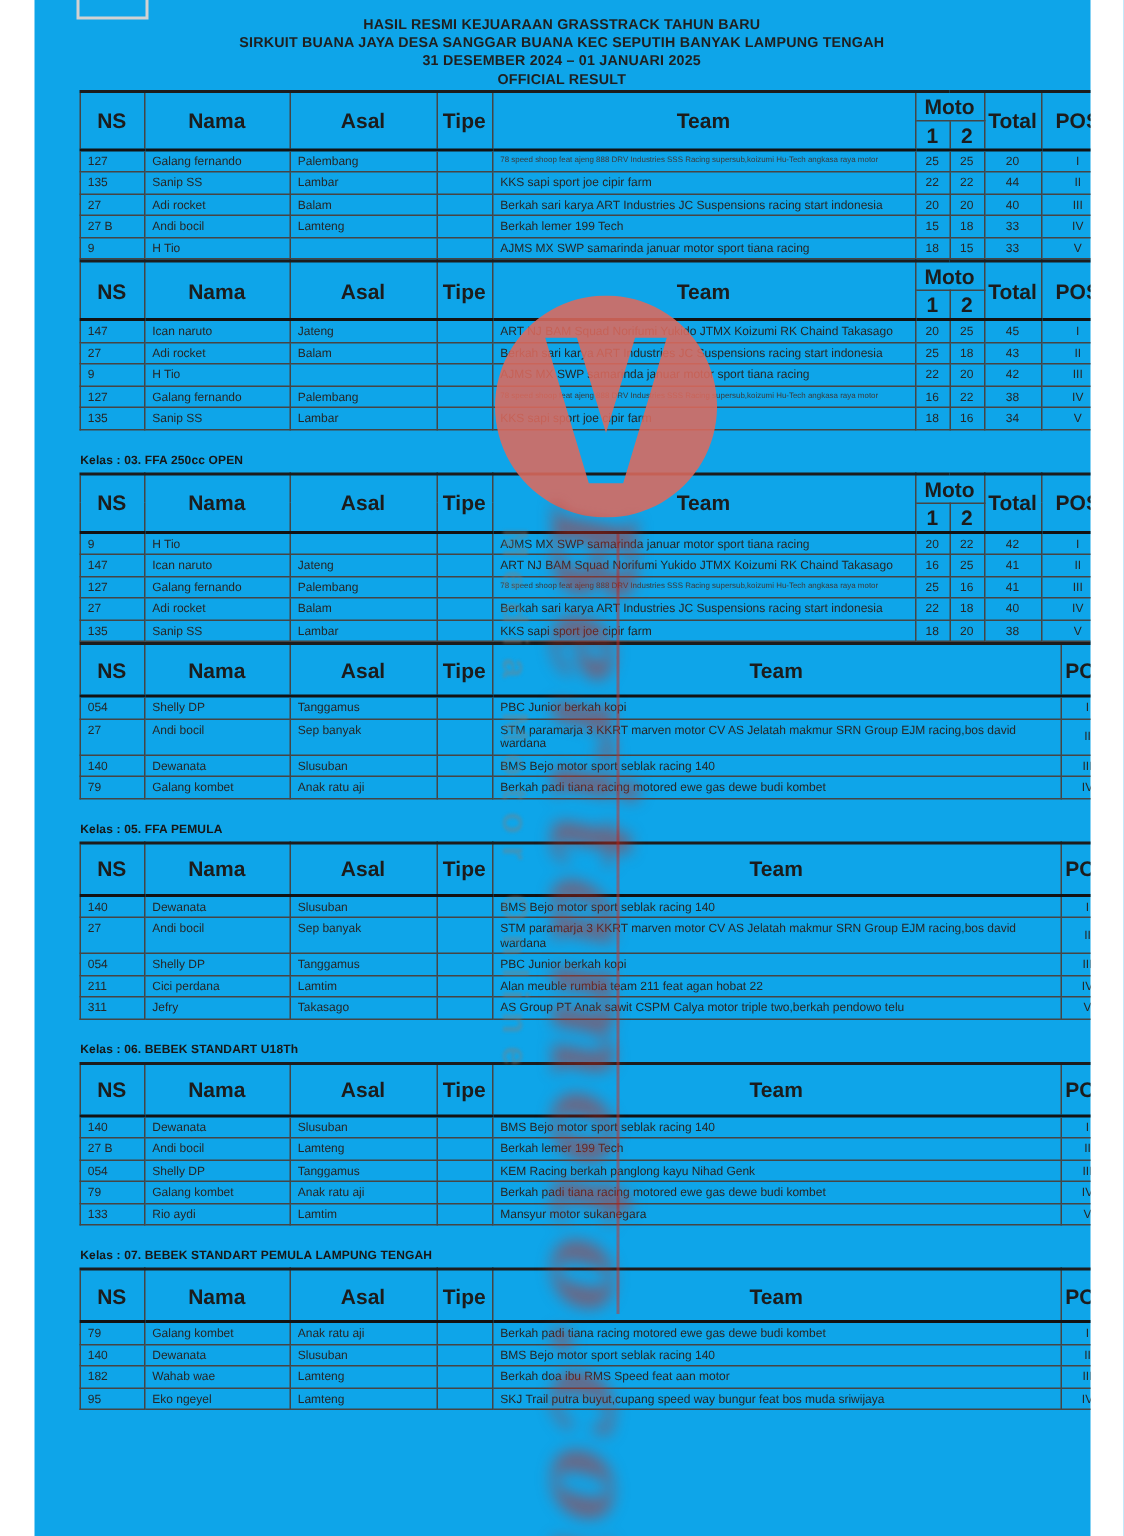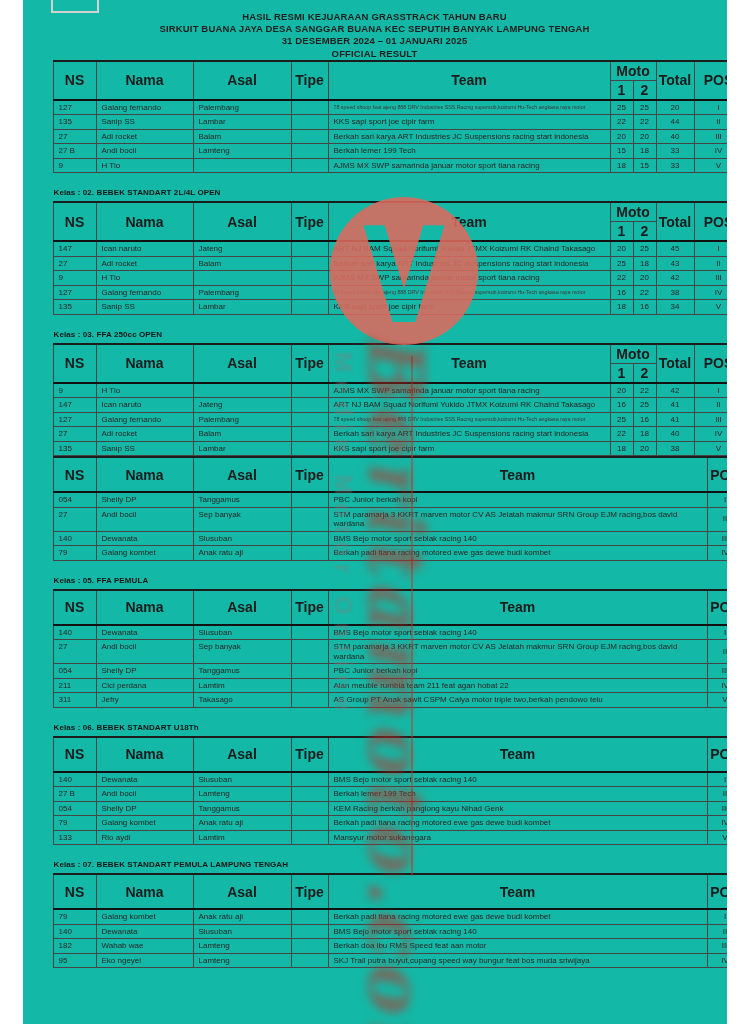--- a/index.html
+++ b/index.html
@@ -1,16 +1,16 @@
 <!DOCTYPE html>
 <html><head>
 <meta charset="utf-8">
 <style>
   html,body{margin:0;padding:0;background:#ffffff;}
-  .page{position:relative;width:704px;height:1024px;margin:0 auto;background:#14b8a6;
+  .page{position:relative;width:704px;height:1024px;margin:0 auto;background:#0ea5e9;
         font-family:"Liberation Sans",sans-serif;color:#2b2b2b;overflow:hidden;}
 
   
   .corner{position:absolute;border:2px solid #c7c7c7;background:transparent;}
   .corner-tl{left:28px;top:-10px;width:44px;height:19px;border-color:#d2d2d2;}
   .corner-tr{left:711px;top:-12px;width:40px;height:22px;border-color:#c0c0c0;}
 
   
   header{padding-top:11px;text-align:center;font-weight:bold;color:#1f1f1f;}
   .h-line{font-size:9.5px;line-height:12px;letter-spacing:.15px;}
@@ -145,21 +145,20 @@
               <td class="team">AJMS MX SWP samarinda januar motor sport tiana racing</td>
               <td class="c">18</td>
               <td class="c">15</td>
               <td class="c">33</td>
               <td class="c">V</td>
             </tr>
           </tbody>
         </table>
       </section>
       <section class="sec">
-        <div class="caption">Kelas : 02. BEBEK STANDART 2L/4L OPEN</div>
         <table class="t moto">
           <colgroup>
             <col style="width: 43px;">
             <col style="width: 97px;">
             <col style="width: 98px;">
             <col style="width: 37px;">
             <col style="width: 282px;">
             <col style="width: 23px;">
             <col style="width: 23px;">
             <col style="width: 38px;">

